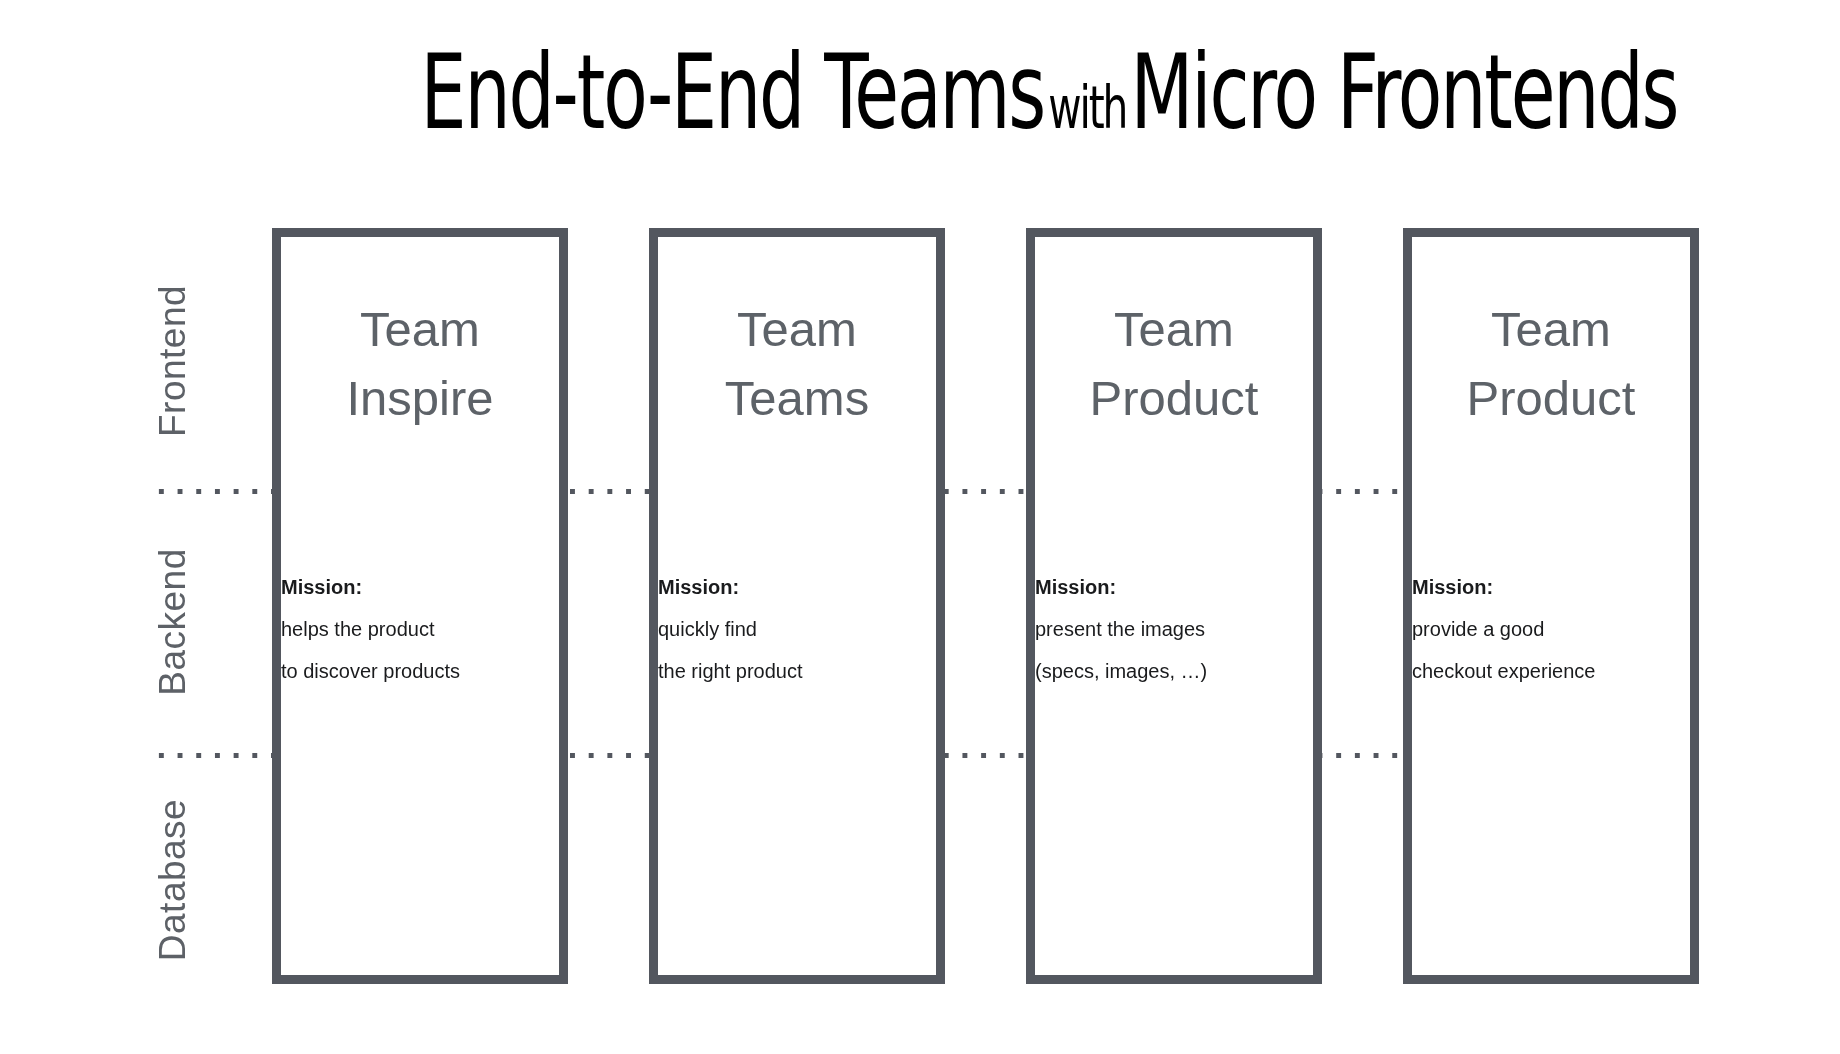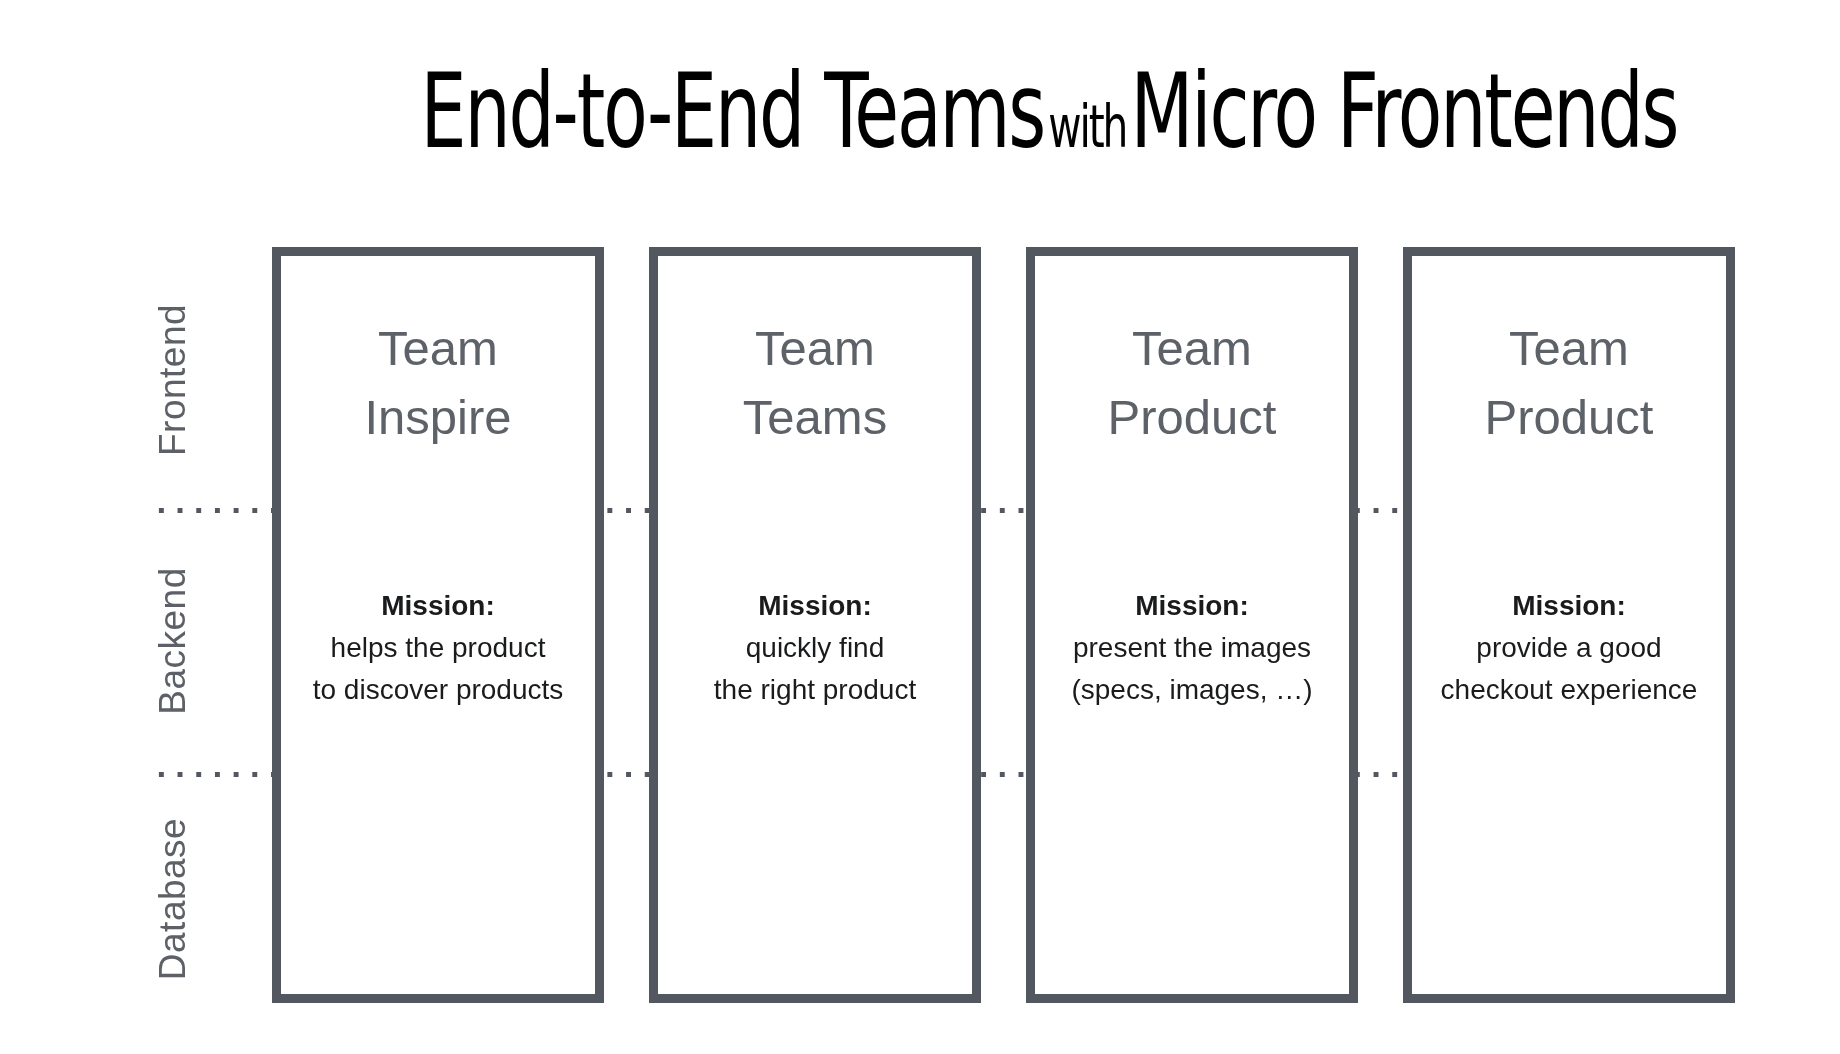--- a/index.html
+++ b/index.html
@@ -12,21 +12,21 @@
     --dot:#53575f;
   }
   *{margin:0;padding:0;box-sizing:border-box;}
   html,body{background:var(--bg);}
   body{
     width:1840px;height:1054px;
     position:relative;overflow:hidden;
     font-family:"Liberation Sans","DejaVu Sans",sans-serif;
     -webkit-font-smoothing:antialiased;
   }
-  .canvas{position:absolute;inset:0;margin-top:19px;}
+  .canvas{position:absolute;inset:0;}
 
   
   .title{
     position:absolute;top:34px;left:170px;right:0;
     text-align:center;white-space:nowrap;
     color:var(--title);
     font-family:"DejaVu Sans",sans-serif;
     font-weight:400;
     font-size:104px;line-height:116px;
     transform:scaleX(0.70);
@@ -58,42 +58,42 @@
     background-size:18.7px 7px;
     background-repeat:repeat-x;
     background-position:left center;
     z-index:1;
   }
   .divider-1{top:488px;}
   .divider-2{top:752px;}
 
   
   .team-box{
-    position:absolute;top:228px;width:332px;height:756px;
+    position:absolute;top:228px;width:296px;height:756px;
     background:var(--bg);
     border:9px solid var(--border);
     z-index:2;
   }
   .box-0{left:272px;}
   .box-1{left:649px;}
   .box-2{left:1026px;}
   .box-3{left:1403px;}
 
   .team-name{
     position:absolute;top:58px;left:0;right:0;
     text-align:center;
     font-size:49px;line-height:69px;
     color:var(--team-name);
   }
   .team-name span{display:block;}
 
   .mission{
     position:absolute;top:329px;left:0;right:0;
-    text-align:center;
-    font-size:28px;line-height:42px;
+    text-align:left;
+    font-size:20px;line-height:42px;
     color:var(--mission);
   }
   .mission-label{font-weight:bold;}
 </style>
 </head>
 <body>
 
 <div class="canvas">
 
   <h1 class="title"><span>End-to-End Teams</span><span class="connector">with</span><span>Micro Frontends</span></h1>

